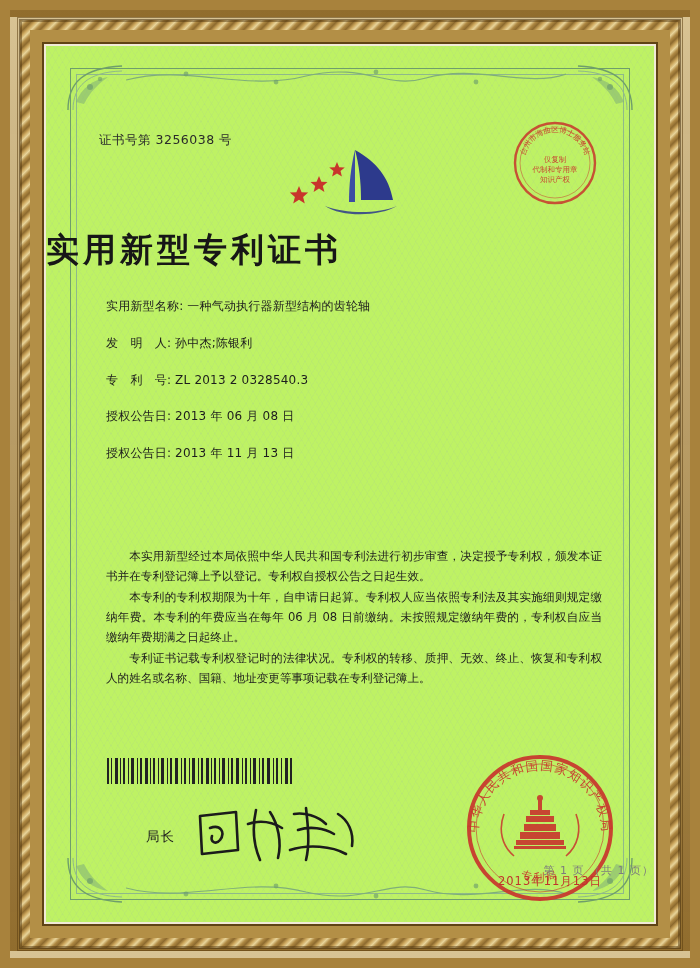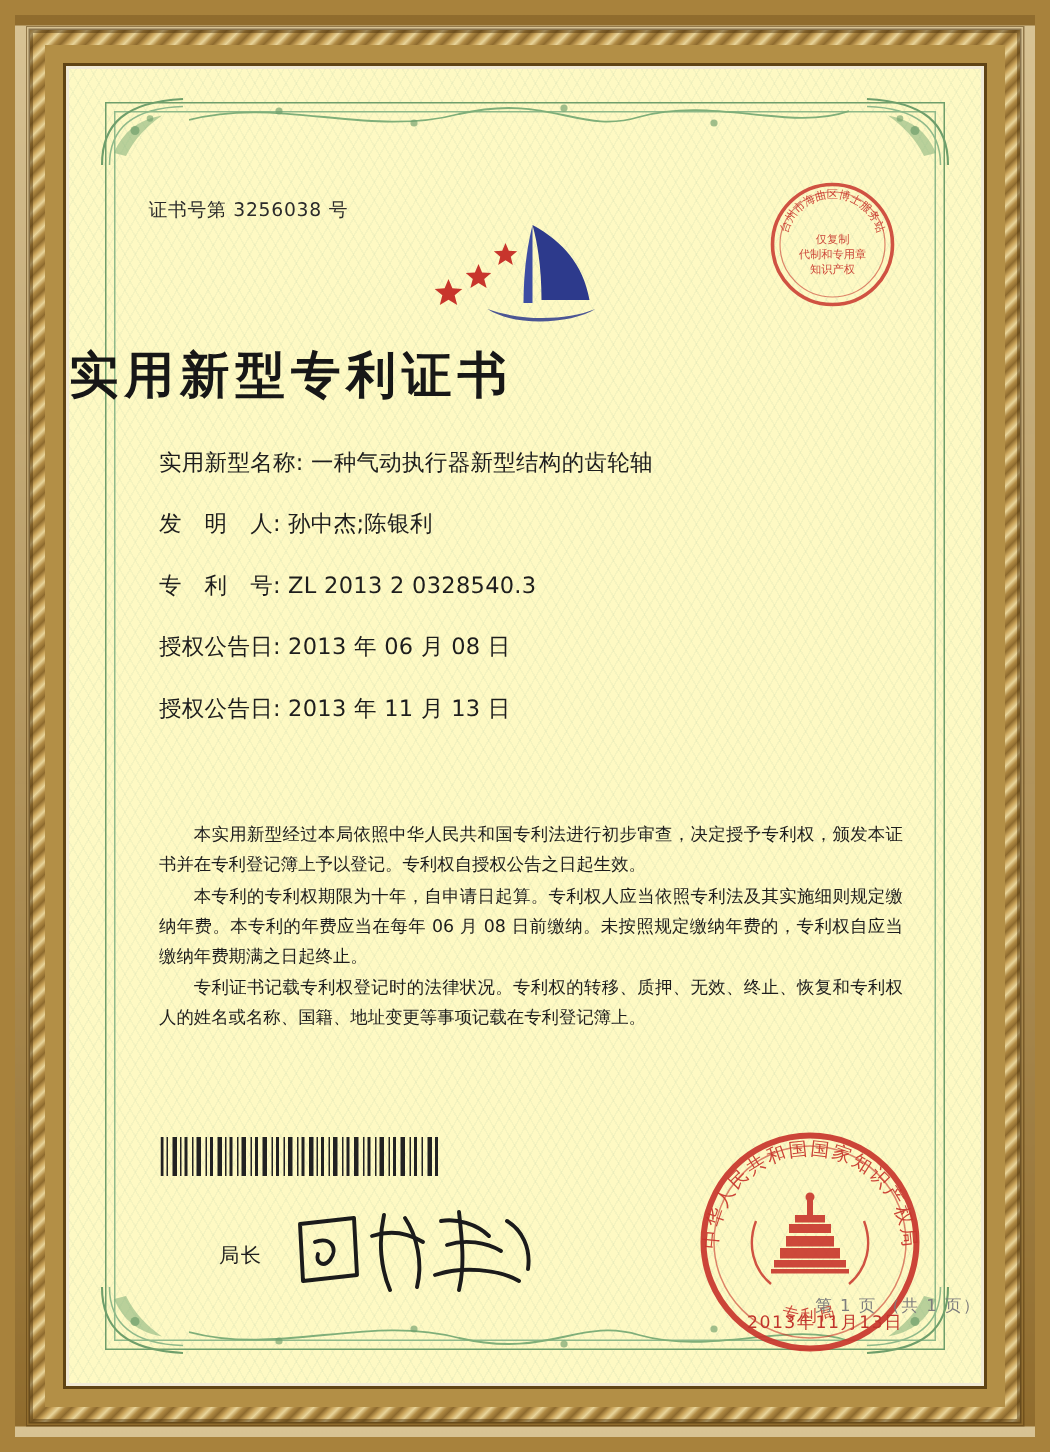--- a/index.html
+++ b/index.html
@@ -74,21 +74,21 @@
     left: 42px; top: 42px;
     width: 616px; height: 884px;
     box-sizing: border-box;
     border: 2px solid #5f4314;
     background: #f1ead6;
   }
   .paper {
     position: absolute;
     left: 46px; top: 46px;
     width: 608px; height: 876px;
-    background: #fef9c3;
+    background: #bef264;
     box-sizing: border-box;
     overflow: hidden;
   }
   
   .paper::before {
     content: "";
     position: absolute;
     inset: 0;
     background:
       repeating-linear-gradient(60deg, rgba(160,190,160,0.10) 0 1px, transparent 1px 6px),
@@ -170,21 +170,21 @@
     font-family: Liberation Mono, monospace;
   }
 
   .fields {
     position: absolute;
     left: 60px;
     right: 52px;
     top: 252px;
   }
   .field-row {
-    font-size: 15px;
+    font-size: 12px;
     color: #1d1d1d;
     margin-bottom: 20px;
     line-height: 1.4;
     white-space: nowrap;
   }
   .field-label {
     display: inline-block;
     letter-spacing: 0.2px;
   }
   .field-value {

